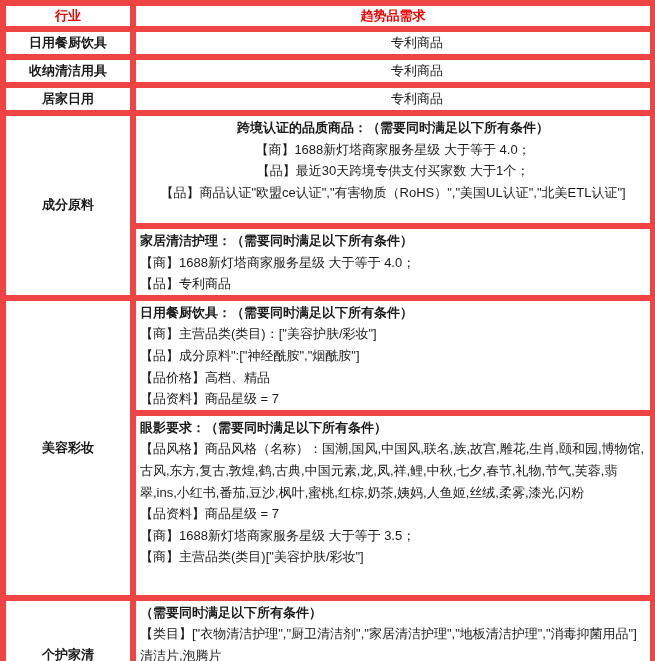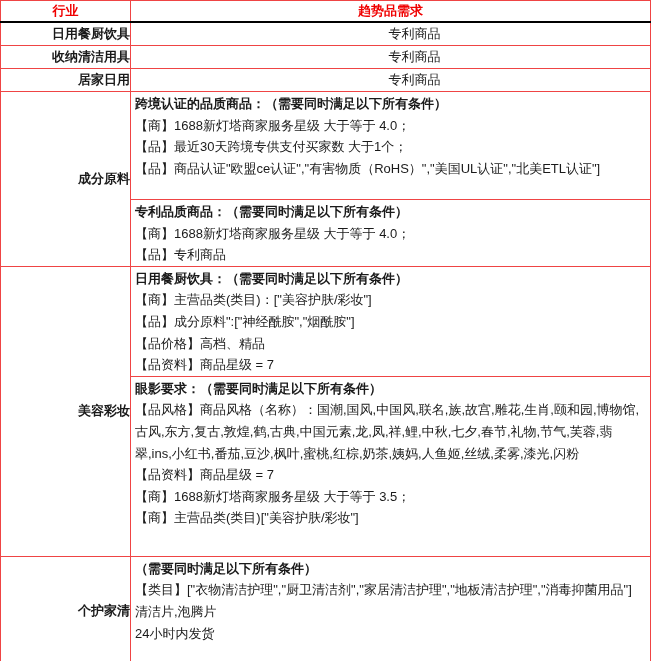--- a/index.html
+++ b/index.html
@@ -11,53 +11,53 @@
     color: #1a1a1a;
   }
   table.grid {
     border-collapse: collapse;
     table-layout: fixed;
     width: 650px;
     margin: 0;
   }
   col.c1 { width: 130px; }
   col.c2 { width: 520px; }
-  th, td { border: 1px solid #ef4444; padding: 0; }
+  th, td { border: 6px solid #ef4444; padding: 0; }
   thead th {
     border-bottom: 2px solid #000;
     height: 20px;
     font-size: 13px;
     font-weight: bold;
     color: #f00000;
     text-align: center;
     vertical-align: middle;
   }
   td.industry-cell {
-    text-align: right;
+    text-align: center;
     vertical-align: middle;
     font-weight: bold;
     font-size: 13px;
   }
   td.demand-cell {
     text-align: center;
     vertical-align: middle;
     font-size: 13px;
     height: 22px;
     padding-left: 48px;
   }
   tr.simple-row { height: 22px; }
   td.block-cell {
     vertical-align: top;
     font-size: 13px;
     line-height: 21.6px;
     padding: 1px 4px 0 4px;
     word-wrap: break-word;
   }
   .block-title { font-weight: bold; }
-  .h108 { height: 106px; }
+  .h108 { height: 106px; text-align: center; }
   .h65  { height: 63px;  }
   .h109 { height: 107px; }
   .h180 { height: 178px; }
   .h110 { height: 108px; }
 </style>
 </head>
 <body>
 
 <table class="grid">
   <colgroup>
@@ -88,21 +88,21 @@
       <td class="industry-cell" rowspan="2">成分原料</td>
       <td class="block-cell h108">
         <div class="block-title">跨境认证的品质商品：（需要同时满足以下所有条件）</div>
         <div class="line">【商】1688新灯塔商家服务星级 大于等于 4.0；</div>
         <div class="line">【品】最近30天跨境专供支付买家数 大于1个；</div>
         <div class="line">【品】商品认证"欧盟ce认证","有害物质（RoHS）","美国UL认证","北美ETL认证"]</div>
       </td>
     </tr>
     <tr>
       <td class="block-cell h65">
-        <div class="block-title">专利品质商品：（需要同时满足以下所有条件）</div>
+        <div class="block-title">家居清洁护理：（需要同时满足以下所有条件）</div>
         <div class="line">【商】1688新灯塔商家服务星级 大于等于 4.0；</div>
         <div class="line">【品】专利商品</div>
       </td>
     </tr>
 
     <tr>
       <td class="industry-cell" rowspan="2">美容彩妆</td>
       <td class="block-cell h109">
         <div class="block-title">日用餐厨饮具：（需要同时满足以下所有条件）</div>
         <div class="line">【商】主营品类(类目)：["美容护肤/彩妆"]</div>

